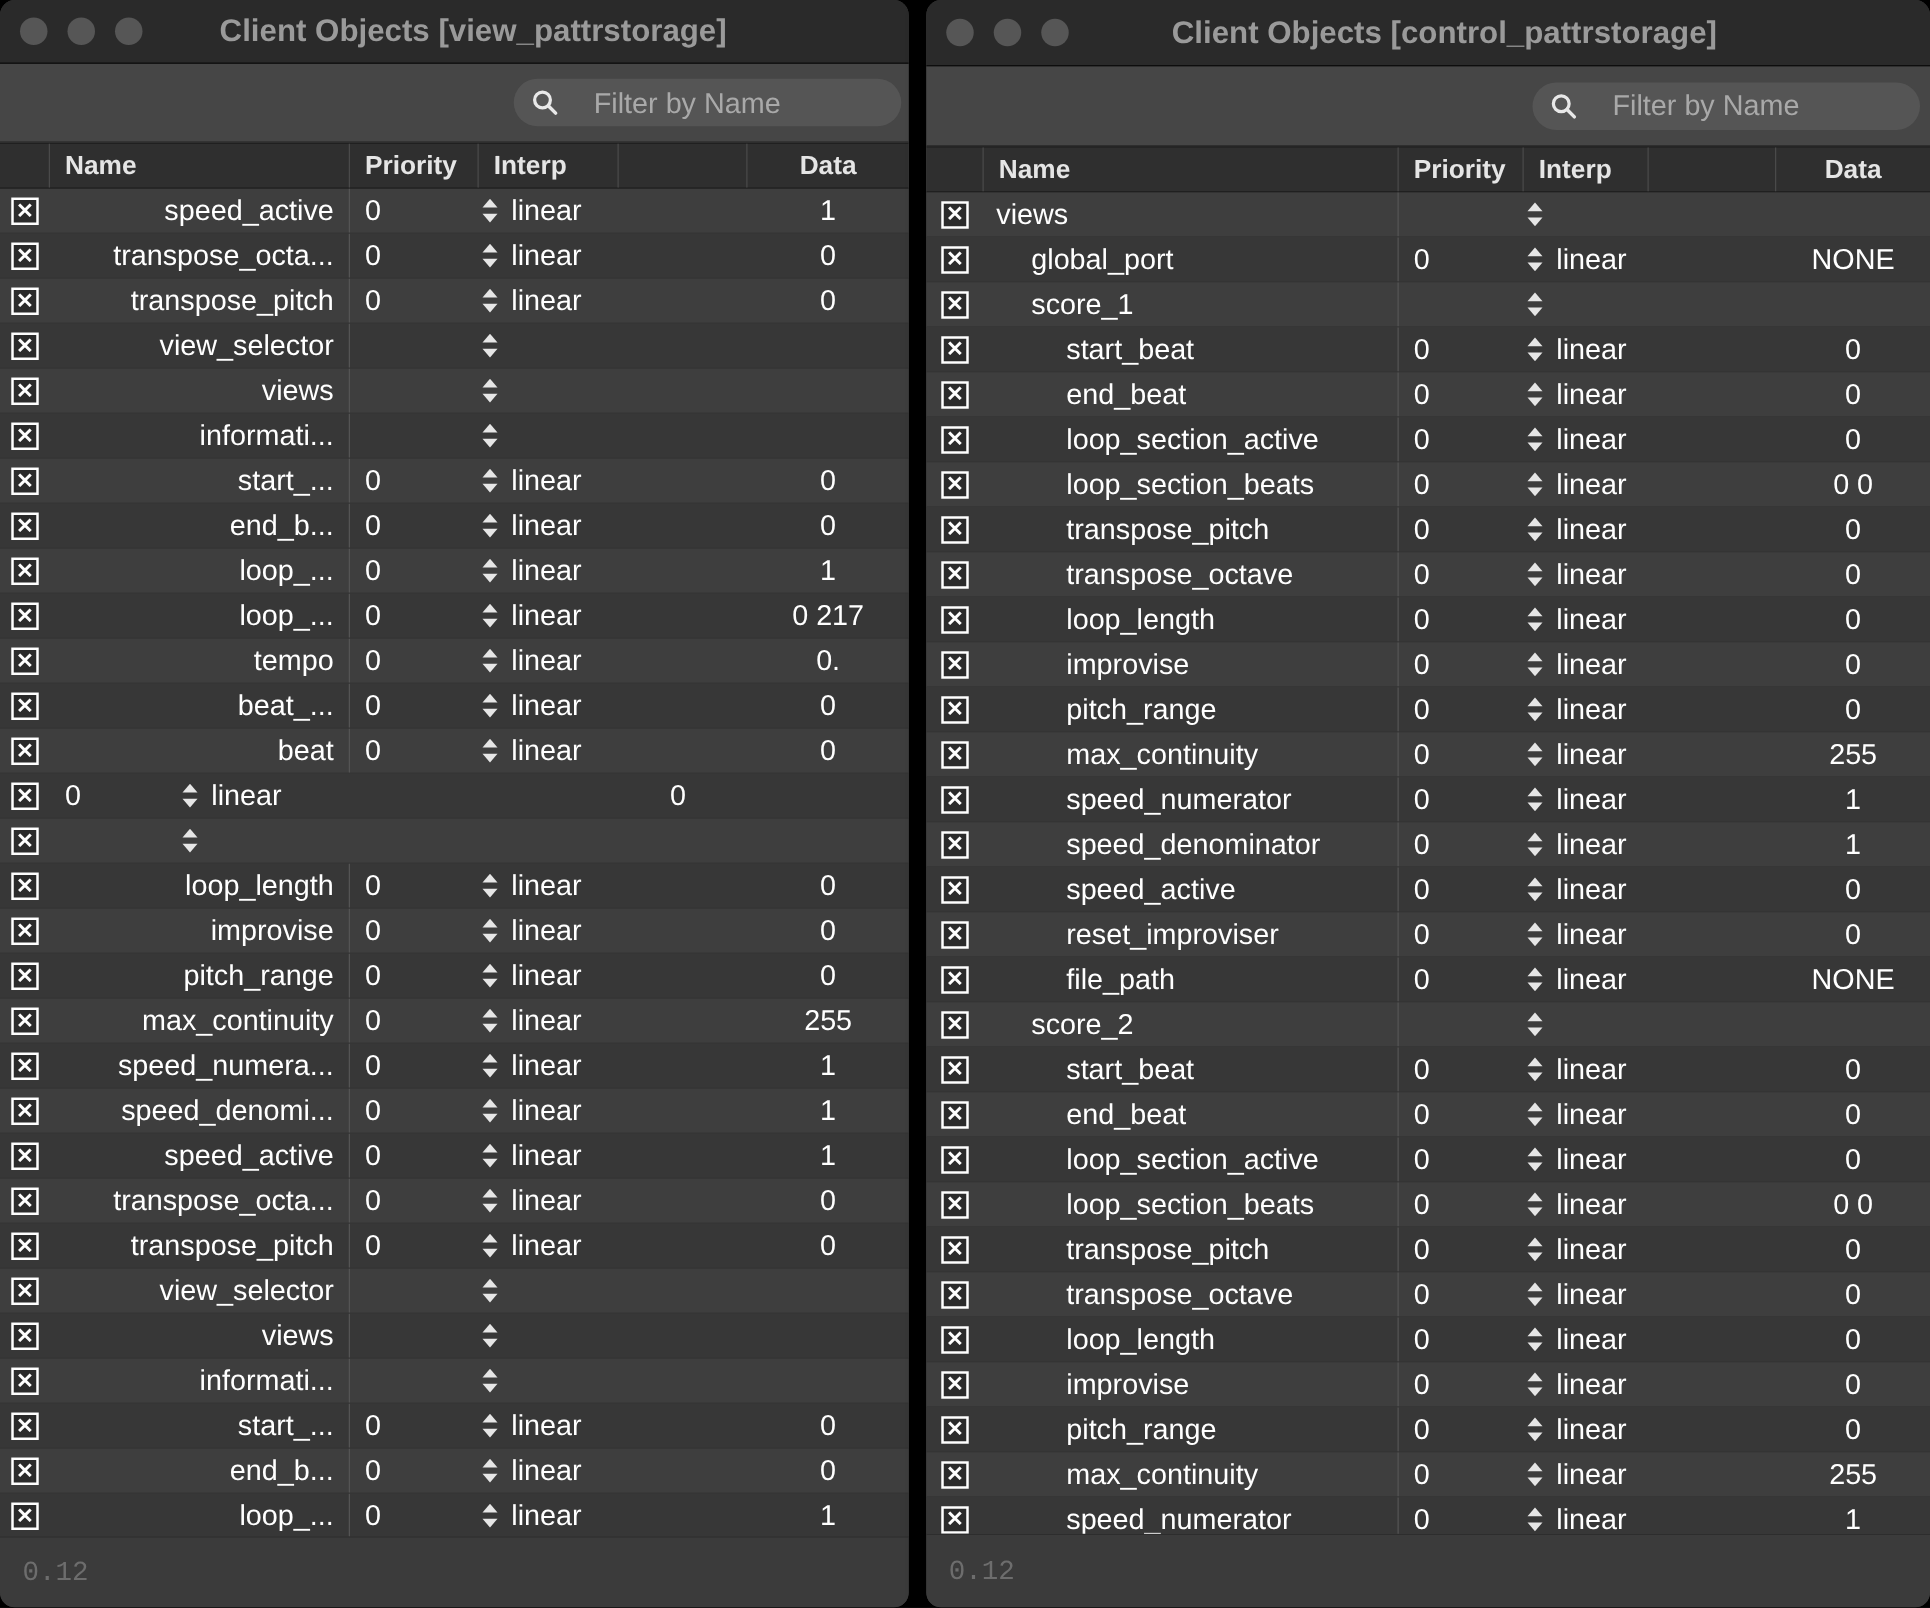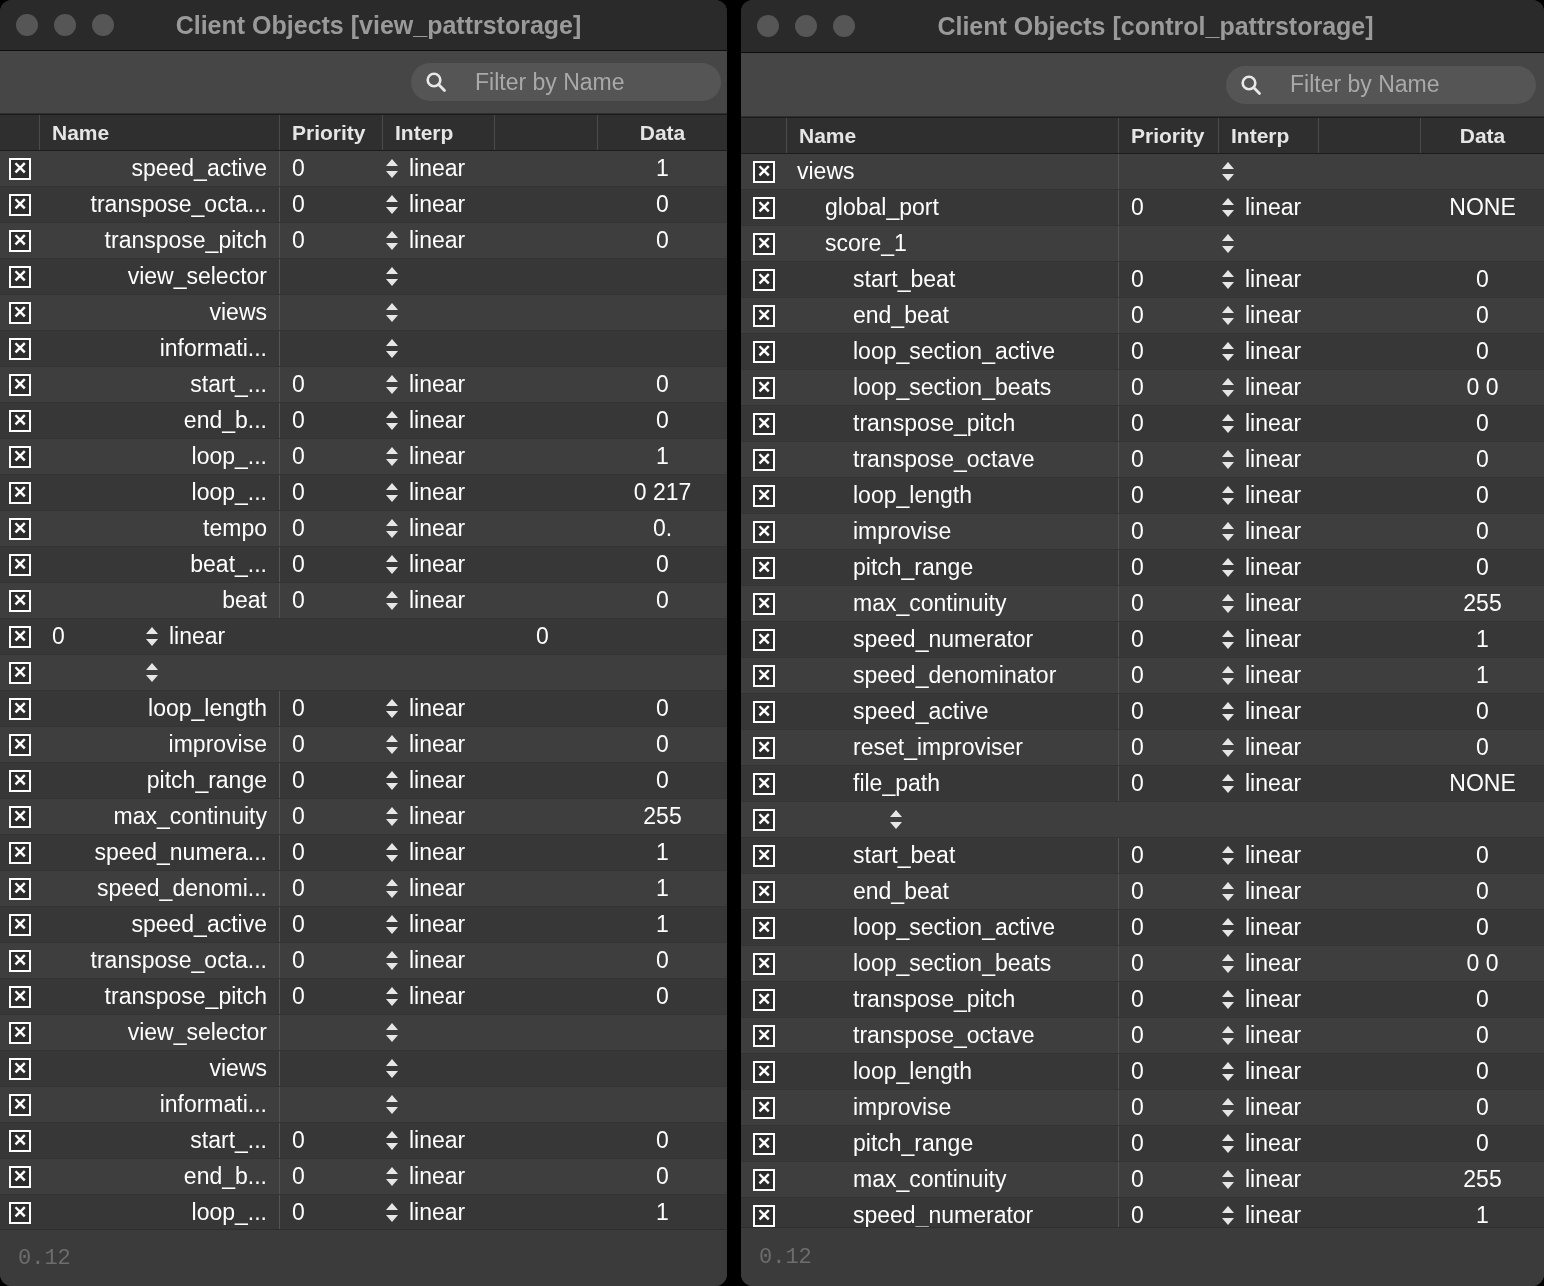--- a/index.html
+++ b/index.html
@@ -1325,20 +1325,23 @@
             </div>
             <div class="cell c-blank" style="flex: 0 0 102px;"></div>
             <div class="cell c-data" style="flex: 1 1 auto;">
               <span>NONE</span>
             </div>
           </div>
           <div class="row odd">
             <div class="cell c-check" style="flex: 0 0 46px;">
               <div class="checkbox">✕</div>
             </div>
+            <div class="cell c-name" style="flex: 0 0 332px;">
+              <span style="padding-left: 38px;">score_2</span>
+            </div>
             <div class="cell c-prio" style="flex: 0 0 100px;">
               <span></span>
             </div>
             <div class="cell c-interp" style="flex: 0 0 100px;">
               <div class="spinner">
                 <div class="tri-up"></div>
                 <div class="tri-dn"></div>
               </div>
               <span class="interp-label"></span>
             </div>

